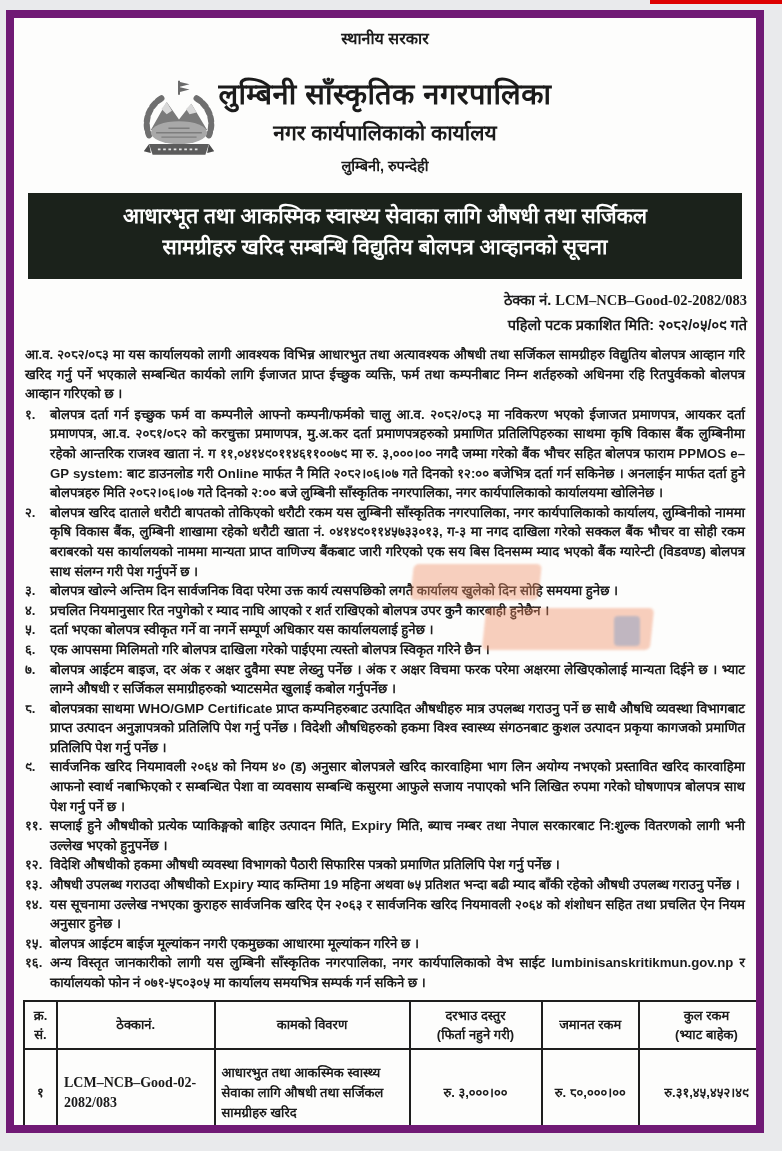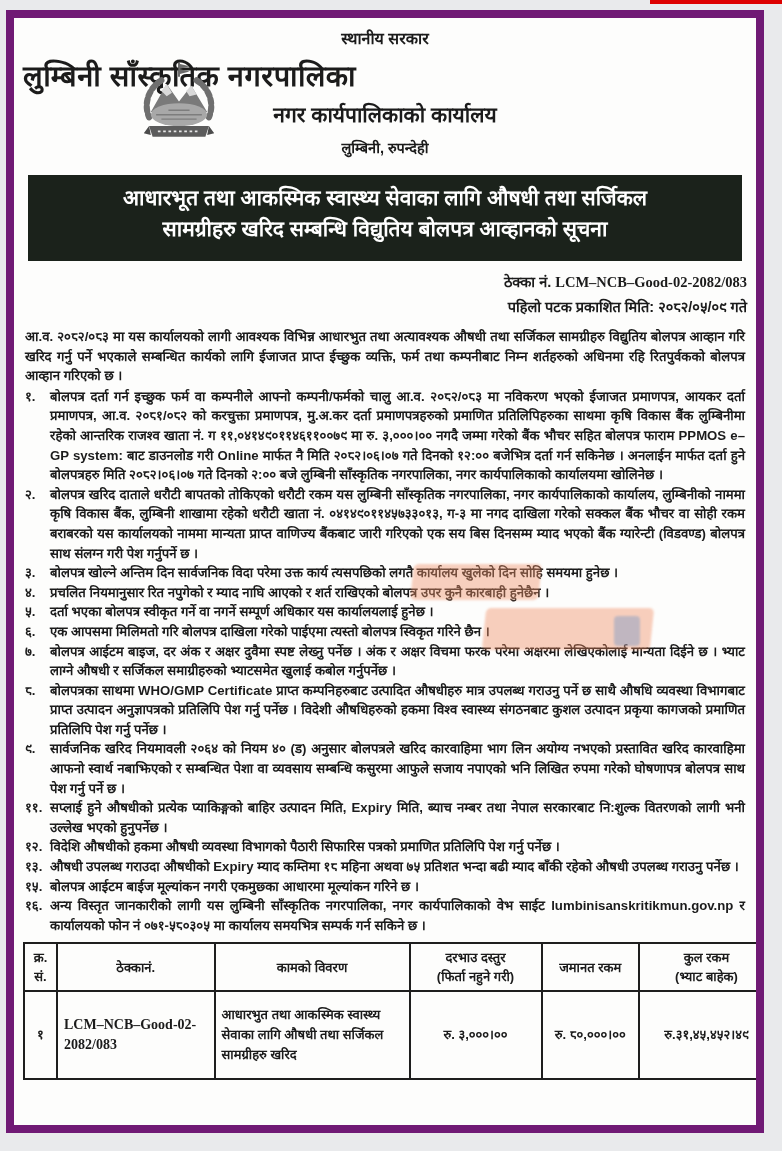--- a/index.html
+++ b/index.html
@@ -13,21 +13,21 @@
   .red-mark{position:absolute;top:0;right:0;width:132px;height:4px;background:#dd0000;}
   .doc{
     position:absolute;left:6px;top:10px;width:758px;height:1123px;
     background:#fdfdfc;border:8px solid #701a75;
     padding:0 9px;box-sizing:border-box;overflow:hidden;
   }
   
   .gov{margin-top:9px;text-align:center;font-size:16px;font-weight:700;}
   .title-row{position:relative;min-height:112px;}
   .logo{position:absolute;left:112px;top:4px;}
-  .muni{text-align:left;font-size:29px;font-weight:700;margin-top:6px;letter-spacing:.5px;}
+  .muni{text-align:center;font-size:29px;font-weight:700;margin-top:24px;letter-spacing:.5px;}
   .office{text-align:center;font-size:21px;font-weight:700;margin-top:6px;}
   .addr{text-align:center;font-size:14.5px;font-weight:700;margin-top:9px;}
   
   .banner{
     margin:8px 5px 0 5px;background:#1b221b;color:#fff;
     text-align:center;font-size:21px;font-weight:700;
     line-height:31px;padding:7px 4px 17px 4px;
   }
   
   .meta{margin-top:9px;text-align:right;font-weight:700;font-size:14.5px;line-height:25px;}
@@ -148,21 +148,25 @@
       <div class="term">
         <span class="num">११.</span>
         <span class="txt">सप्लाई हुने औषधीको प्रत्येक प्याकिङ्गको बाहिर उत्पादन मिति, Expiry मिति, ब्याच नम्बर तथा नेपाल सरकारबाट नि:शुल्क वितरणको लागी भनी उल्लेख भएको हुनुपर्नेछ ।</span>
       </div>
       <div class="term">
         <span class="num">१२.</span>
         <span class="txt">विदेशि औषधीको हकमा औषधी व्यवस्था विभागको पैठारी सिफारिस पत्रको प्रमाणित प्रतिलिपि पेश गर्नु पर्नेछ ।</span>
       </div>
       <div class="term">
         <span class="num">१३.</span>
-        <span class="txt">औषधी उपलब्ध गराउदा औषधीको Expiry म्याद कम्तिमा १८ महिना अथवा ७५ प्रतिशत भन्दा बढी म्याद बाँकी रहेको औषधी उपलब्ध गराउनु पर्नेछ ।</span>
+        <span class="txt">औषधी उपलब्ध गराउदा औषधीको Expiry म्याद कम्तिमा 19 महिना अथवा ७५ प्रतिशत भन्दा बढी म्याद बाँकी रहेको औषधी उपलब्ध गराउनु पर्नेछ ।</span>
+      </div>
+      <div class="term">
+        <span class="num">१४.</span>
+        <span class="txt">यस सूचनामा उल्लेख नभएका कुराहरु सार्वजनिक खरिद ऐन २०६३ र सार्वजनिक खरिद नियमावली २०६४ को शंशोधन सहित तथा प्रचलित ऐन नियम अनुसार हुनेछ ।</span>
       </div>
       <div class="term">
         <span class="num">१५.</span>
         <span class="txt">बोलपत्र आईटम बाईज मूल्यांकन नगरी एकमुछ्का आधारमा मूल्यांकन गरिने छ ।</span>
       </div>
       <div class="term">
         <span class="num">१६.</span>
         <span class="txt">अन्य विस्तृत जानकारीको लागी यस लुम्बिनी साँस्कृतिक नगरपालिका, नगर कार्यपालिकाको वेभ साईट lumbinisanskritikmun.gov.np र कार्यालयको फोन नं ०७१-५८०३०५ मा कार्यालय समयभित्र सम्पर्क गर्न सकिने छ ।</span>
       </div>
     </div>

